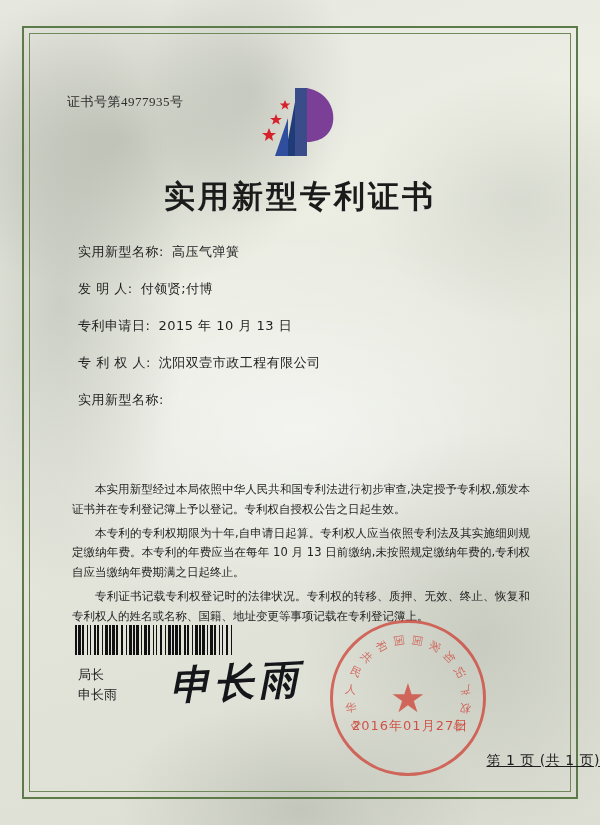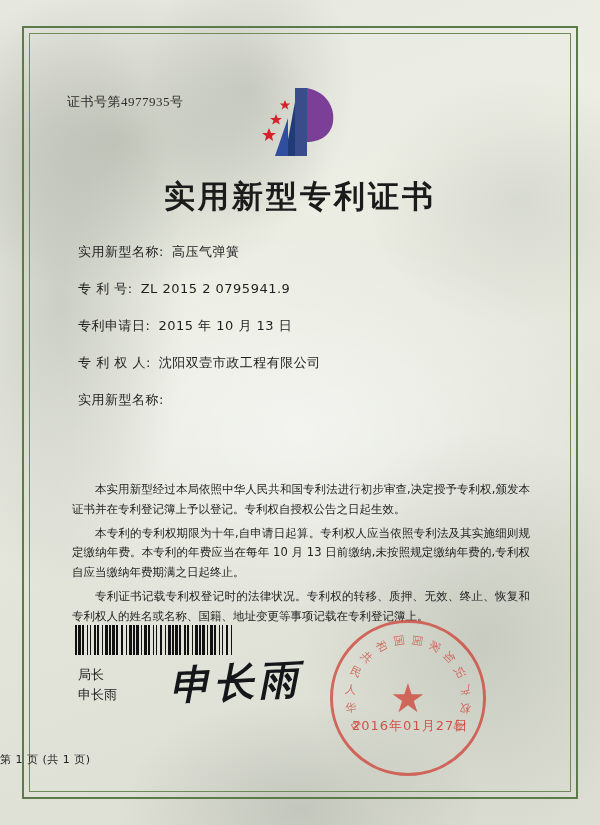--- a/index.html
+++ b/index.html
@@ -231,24 +231,25 @@
     opacity: 0.85;
     letter-spacing: 1px;
   }
 
   
   .footer {
     position: absolute;
     left: 0;
     right: 0;
     top: 752px;
-    text-align: left;
-    font-size: 11px;
+    text-align: right;
+    font-size: 14px;
     color: #1f1f1f;
     letter-spacing: 0.5px;
+    text-decoration: underline;
   }
 </style>
 </head>
 <body>
 
 <div class="page">
 
   <div class="border-outer"></div>
   <div class="border-inner"></div>
   <div class="corner tl"></div>
@@ -274,22 +275,22 @@
 
 
   <div class="title">实用新型专利证书</div>
 
   <div class="fields">
     <div class="field-row">
       <span class="field-label">实用新型名称:</span>
       <span class="field-value">高压气弹簧</span>
     </div>
     <div class="field-row">
-      <span class="field-label">专 利 号:</span>
-      <span class="field-value">ZL 2015 2 0795941.9</span>
+      <span class="field-label">发 明 人:</span>
+      <span class="field-value">付领贤;付博</span>
     </div>
     <div class="field-row">
       <span class="field-label">专利申请日:</span>
       <span class="field-value">2015 年 10 月 13 日</span>
     </div>
     <div class="field-row">
       <span class="field-label">专 利 权 人:</span>
       <span class="field-value">沈阳双壹市政工程有限公司</span>
     </div>
     <div class="field-row">

